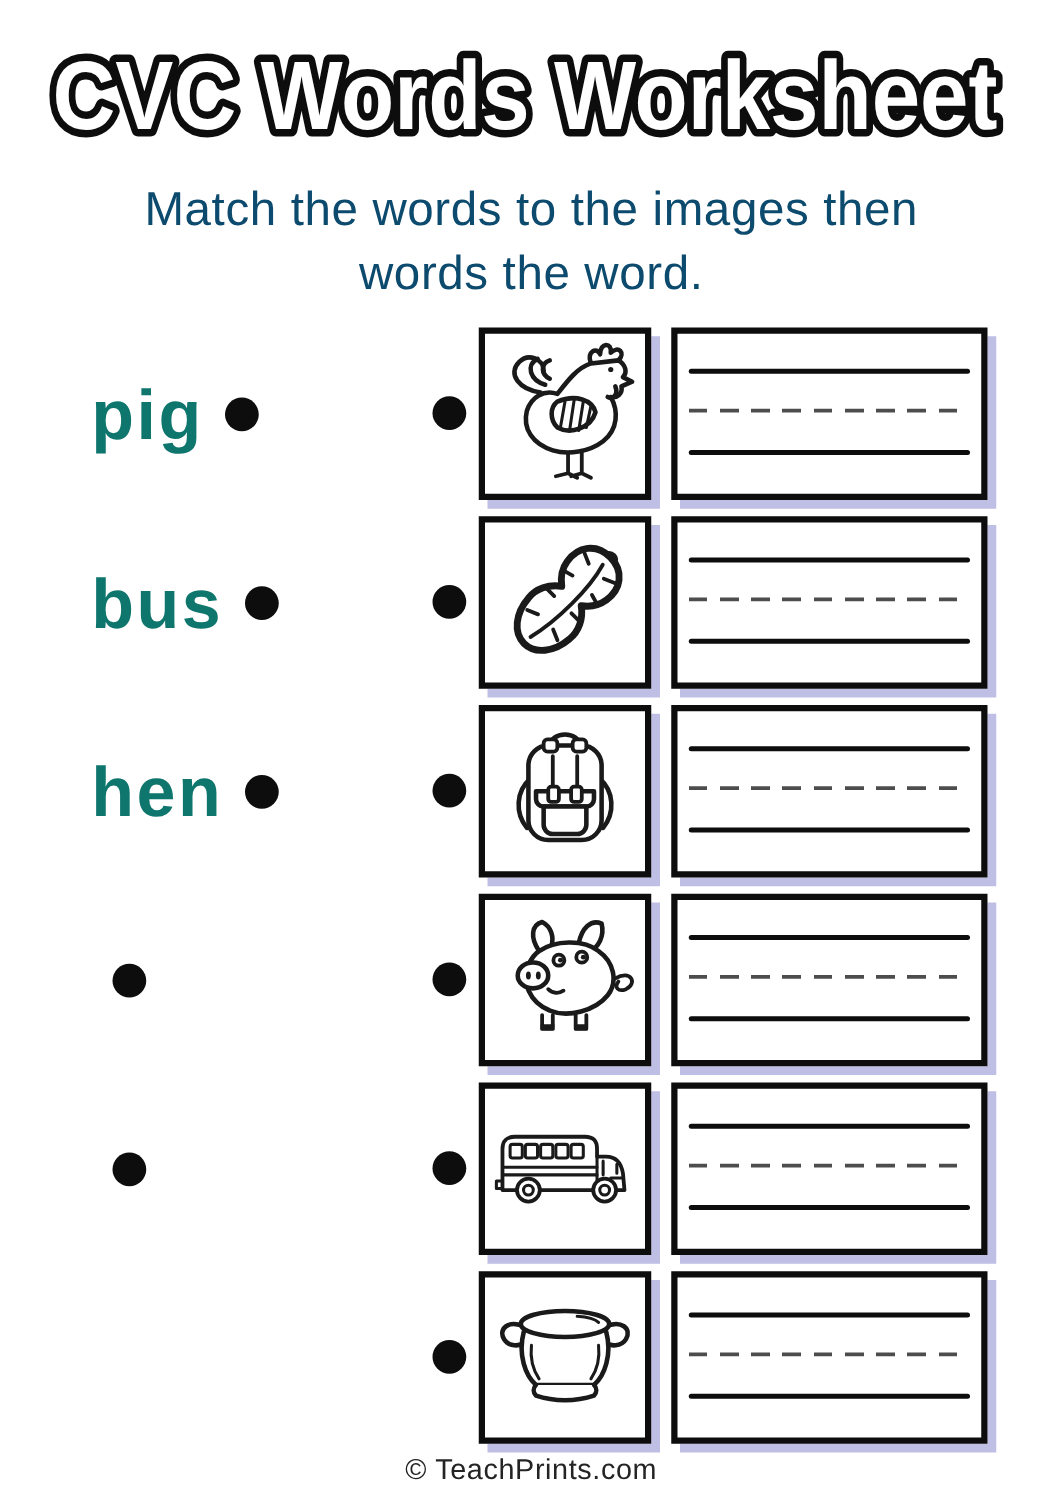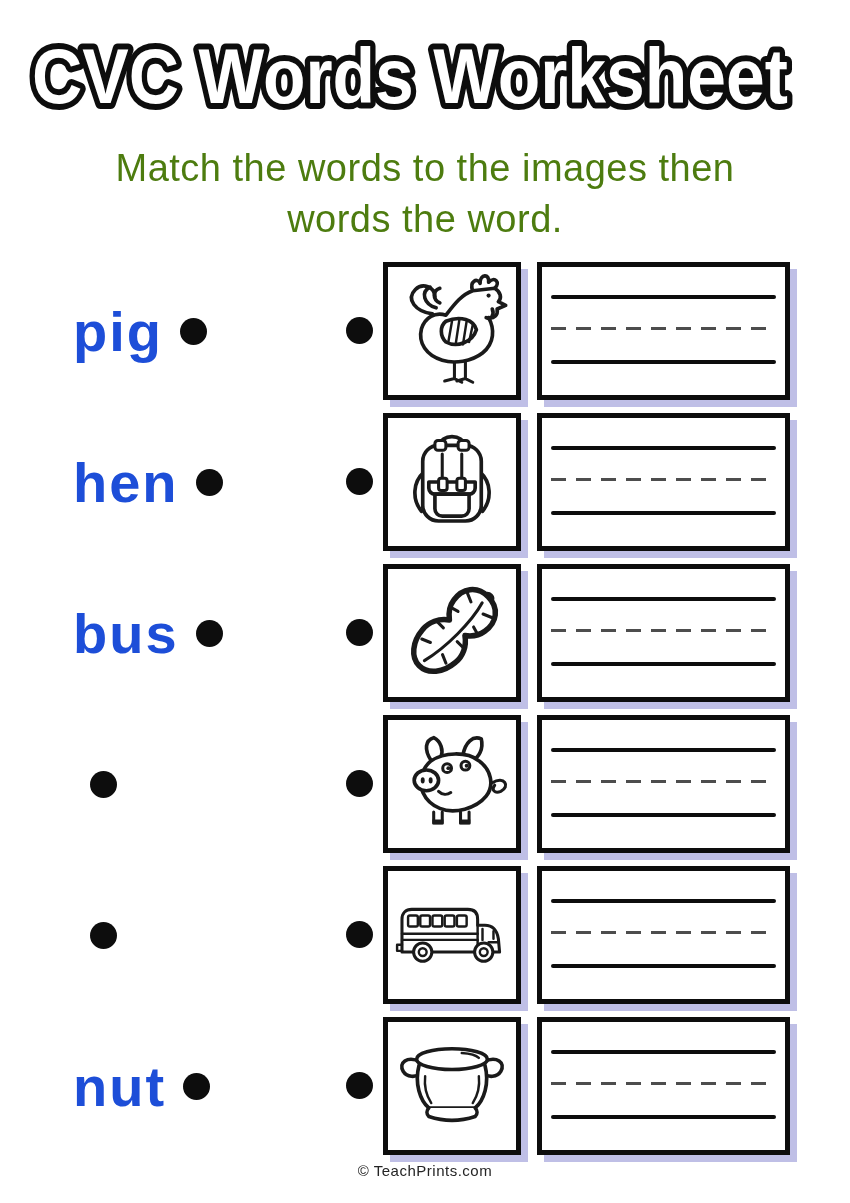--- a/index.html
+++ b/index.html
@@ -3,38 +3,38 @@
 <meta charset="utf-8">
 <style>
   * { margin:0; padding:0; box-sizing:border-box; }
   html,body { background:#fff; }
   body {
     width:850px; height:1203px; position:relative; overflow:hidden;
     font-family:"Liberation Sans", sans-serif; color:#111;
   }
   .page { position:absolute; inset:0; background:#ffffff; }
 
-  .title-wrap { position:absolute; top:24px; left:0; width:756px; text-align:center; }
+  .title-wrap { position:absolute; top:24px; left:10px; width:756px; text-align:center; }
 
   .instructions {
     position:absolute; top:143px; left:0; width:850px; text-align:center;
-    font-size:38px; line-height:51px; letter-spacing:0.5px; color:#4d7c0f; font-weight:500;
+    font-size:38px; line-height:51px; letter-spacing:0.5px; color:#0c4a6e; font-weight:500;
   }
 
   .rows {
     position:absolute; top:262px; left:0; width:850px;
     display:flex; flex-direction:column; gap:13px;
   }
   .row { position:relative; height:138px; }
 
   .word-cell {
     position:absolute; left:73px; top:0; height:138px;
     display:flex; align-items:center;
   }
-  .word { font-size:56px; font-weight:bold; letter-spacing:2px; color:#1d4ed8; }
+  .word { font-size:56px; font-weight:bold; letter-spacing:2px; color:#0f766e; }
   .dot {
     width:27px; height:27px; background:#0d0d0d; border-radius:50%;
     display:inline-block; flex:0 0 auto;
   }
   .word-dot { margin-left:17px; }
   .mid-dot { position:absolute; left:346px; top:55px; }
 
   .img-box {
     position:absolute; left:383px; top:0; width:138px; height:138px;
     background:#fff; border:5px solid #0d0d0d;
@@ -51,21 +51,21 @@
   .wline { position:absolute; left:9px; right:9px; height:4px; background:#0d0d0d; border-radius:2px; }
   .wline.l1 { top:28px; }
   .wline.l3 { top:93px; }
   .wdash {
     position:absolute; left:9px; right:9px; top:60px; height:3px;
     background:repeating-linear-gradient(90deg,#4d4d4d 0 15px,transparent 15px 25px);
   }
 
   .footer {
     position:absolute; top:1162px; left:0; width:850px; text-align:center;
-    font-size:15px; color:#242424; letter-spacing:0.5px; font-weight:500;
+    font-size:23px; color:#242424; letter-spacing:0.5px; font-weight:500;
   }
 </style>
 </head>
 <body>
 
 <div class="page">
 
   <div class="title-wrap">
     <svg width="820" height="100" viewBox="0 0 820 100">
       <text x="410" y="79" text-anchor="middle" font-family="Liberation Sans, sans-serif" font-weight="bold" font-size="78" fill="#ffffff" stroke="#0d0d0d" stroke-width="12" stroke-linejoin="round" paint-order="stroke" textLength="756" lengthAdjust="spacingAndGlyphs">CVC Words Worksheet</text>
@@ -91,20 +91,43 @@
             <path d="M34,36 C20,34 12,24 20,16 C26,10 36,14 36,22"></path>
             <path d="M37,31 C27,28 24,18 32,14"></path>
             <path d="M40,27 C34,24 34,17 40,15"></path>
             <path d="M67,17 C64,9 71,6 73,11 C73,3 81,3 80,10 C85,5 90,10 85,15" fill="#fff"></path>
             <path d="M85,15 C90,18 91,23 88,26 L94,29 L87,32 C88,37 84,40 80,39 C85,48 85,60 75,68 C66,75 52,77 42,74 C29,70 22,60 25,48 C28,39 36,34 45,37 C52,28 58,20 67,17 Z" fill="#fff"></path>
             <path d="M83,32 C85,37 82,41 78,39"></path>
             <circle cx="80" cy="21" r="1.7" fill="#1a1a1a" stroke="none"></circle>
             <path d="M45,42 C57,37 68,41 70,49 C67,59 54,64 45,59 C40,54 40,46 45,42 Z"></path>
             <path d="M50,42 L47,59 M56,41 L53,61 M62,42 L59,61 M67,45 L64,59" stroke-width="2"></path>
             <path d="M52,76 L52,89 M61,75 L61,89 M44,91 L52,89 L58,92 M54,91 L61,89 L67,92" stroke-width="2.5"></path>
+          </g>
+        </svg>
+      </div>
+      <div class="write-box">
+        <div class="wline l1"></div>
+        <div class="wdash"></div>
+        <div class="wline l3"></div>
+      </div>
+    </div>
+
+    <div class="row">
+      <div class="word-cell">
+        <span class="word">bus</span>
+        <span class="dot word-dot"></span>
+      </div>
+      <span class="dot mid-dot"></span>
+      <div class="img-box">
+        <svg viewBox="0 0 100 100">
+          <g transform="rotate(45 50 50)" fill="none" stroke="#1a1a1a" stroke-linecap="round" stroke-linejoin="round">
+            <path d="M50,8 C63,8 70,18 68,30 C67,37 63,41 59,44 C66,49 70,57 69,65 C68,78 60,88 50,88 C40,88 32,78 31,65 C30,57 34,49 41,44 C37,41 33,37 32,30 C30,18 37,8 50,8 Z" fill="#fff" stroke-width="4.5"></path>
+            <path d="M46,9 C48,4 54,4 55,9" stroke-width="2.5"></path>
+            <path d="M50,15 C55,32 55,62 50,82" stroke-width="2.5"></path>
+            <path d="M43,21 l-7,-3 M57,21 l7,-3 M41,34 l-7,2 M59,34 l7,2 M42,52 l-8,0 M58,52 l8,0 M43,68 l-7,3 M57,68 l7,3" stroke-width="2.5"></path>
           </g>
         </svg>
       </div>
       <div class="write-box">
         <div class="wline l1"></div>
         <div class="wdash"></div>
         <div class="wline l3"></div>
       </div>
     </div>
 
@@ -121,43 +144,20 @@
             <path d="M27,42 C18,50 17,64 25,74"></path>
             <path d="M73,42 C82,50 83,64 75,74"></path>
             <rect x="26" y="20" width="48" height="62" rx="13" fill="#fff"></rect>
             <rect x="36" y="16" width="9" height="8" rx="2.5" fill="#fff" stroke-width="2.5"></rect>
             <rect x="55" y="16" width="9" height="8" rx="2.5" fill="#fff" stroke-width="2.5"></rect>
             <path d="M42,27 L42,52 M58,27 L58,52" stroke-width="2.5"></path>
             <path d="M31,50 h38 v5 a5,5 0 0 1 -5,5 h-28 a5,5 0 0 1 -5,-5 z" fill="#fff"></path>
             <rect x="39" y="47" width="7" height="10" rx="2" fill="#fff" stroke-width="2.5"></rect>
             <rect x="54" y="47" width="7" height="10" rx="2" fill="#fff" stroke-width="2.5"></rect>
             <path d="M36,60 h28 v12 a6,6 0 0 1 -6,6 h-16 a6,6 0 0 1 -6,-6 z" fill="#fff"></path>
-          </g>
-        </svg>
-      </div>
-      <div class="write-box">
-        <div class="wline l1"></div>
-        <div class="wdash"></div>
-        <div class="wline l3"></div>
-      </div>
-    </div>
-
-    <div class="row">
-      <div class="word-cell">
-        <span class="word">bus</span>
-        <span class="dot word-dot"></span>
-      </div>
-      <span class="dot mid-dot"></span>
-      <div class="img-box">
-        <svg viewBox="0 0 100 100">
-          <g transform="rotate(45 50 50)" fill="none" stroke="#1a1a1a" stroke-linecap="round" stroke-linejoin="round">
-            <path d="M50,8 C63,8 70,18 68,30 C67,37 63,41 59,44 C66,49 70,57 69,65 C68,78 60,88 50,88 C40,88 32,78 31,65 C30,57 34,49 41,44 C37,41 33,37 32,30 C30,18 37,8 50,8 Z" fill="#fff" stroke-width="4.5"></path>
-            <path d="M46,9 C48,4 54,4 55,9" stroke-width="2.5"></path>
-            <path d="M50,15 C55,32 55,62 50,82" stroke-width="2.5"></path>
-            <path d="M43,21 l-7,-3 M57,21 l7,-3 M41,34 l-7,2 M59,34 l7,2 M42,52 l-8,0 M58,52 l8,0 M43,68 l-7,3 M57,68 l7,3" stroke-width="2.5"></path>
           </g>
         </svg>
       </div>
       <div class="write-box">
         <div class="wline l1"></div>
         <div class="wdash"></div>
         <div class="wline l3"></div>
       </div>
     </div>
 
@@ -219,24 +219,20 @@
         </svg>
       </div>
       <div class="write-box">
         <div class="wline l1"></div>
         <div class="wdash"></div>
         <div class="wline l3"></div>
       </div>
     </div>
 
     <div class="row">
-      <div class="word-cell">
-        <span class="word">nut</span>
-        <span class="dot word-dot"></span>
-      </div>
       <span class="dot mid-dot"></span>
       <div class="img-box">
         <svg viewBox="0 0 100 100">
           <g fill="none" stroke="#1a1a1a" stroke-width="3" stroke-linecap="round" stroke-linejoin="round">
             <path d="M24,30 C13,25 6,31 10,38 C13,43 20,43 25,40" fill="#fff"></path>
             <path d="M76,30 C87,25 94,31 90,38 C87,43 80,43 75,40" fill="#fff"></path>
             <path d="M23,33 C19,48 24,62 31,68 L69,68 C76,62 81,48 77,33" fill="#fff"></path>
             <path d="M31,68 C29,70 29,73 31,75 C43,79 57,79 69,75 C71,73 71,70 69,68" fill="#fff"></path>
             <path d="M28,42 C27,51 29,58 33,64 M72,42 C73,51 71,58 67,64" stroke-width="2"></path>
             <ellipse cx="50" cy="28" rx="29" ry="8.5" fill="#fff"></ellipse>

